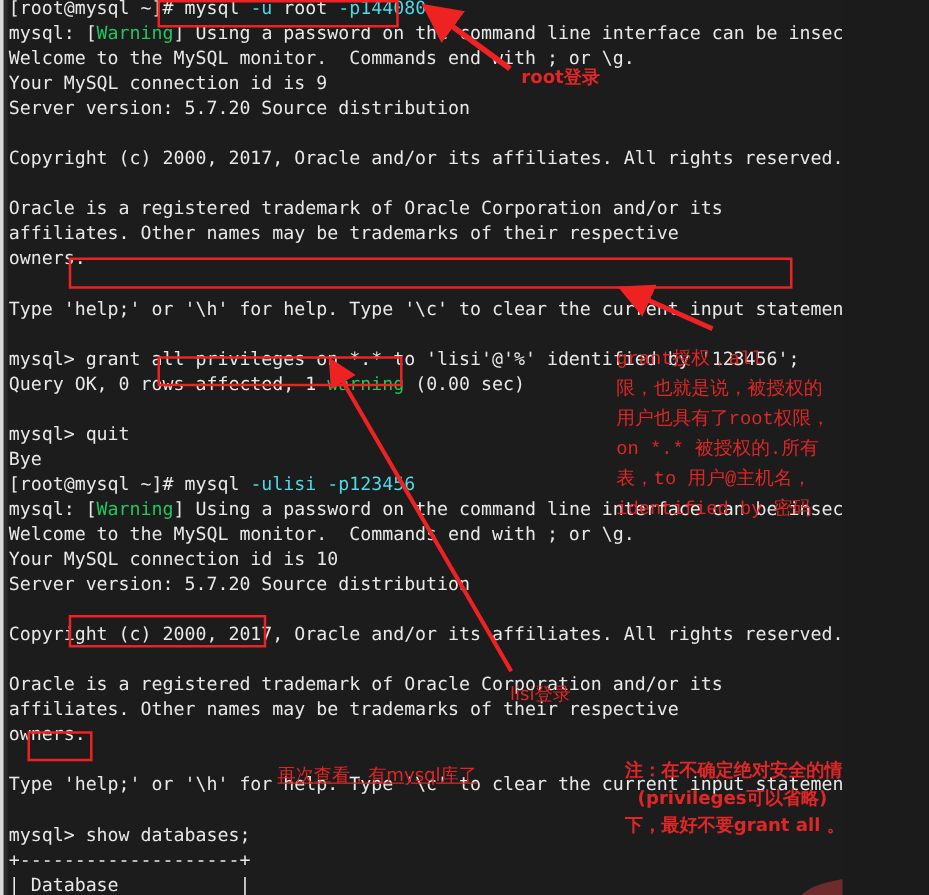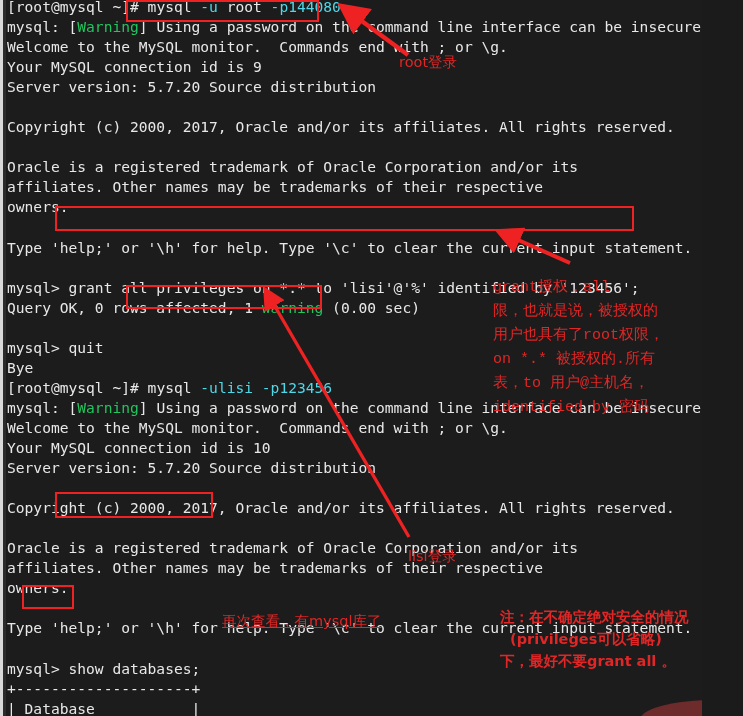--- a/index.html
+++ b/index.html
@@ -7,21 +7,20 @@
     padding: 0;
     background: #1b1b1b;
   }
   #screen {
     position: relative;
     width: 674px;
     height: 716px;
     background: #1c1c1c;
     overflow: hidden;
     font-family: "DejaVu Sans Mono", "Liberation Mono", monospace;
-    padding-left: 28px;
   }
   
   .win-edge {
     position: absolute;
     left: 0; top: 0;
     width: 3px; height: 716px;
     background: #d9d9d9;
   }
   .win-edge-inner {
     position: absolute;
@@ -100,21 +99,21 @@
     <defs>
       <marker id="ah" markerWidth="7" markerHeight="7" refX="1" refY="3.5" orient="auto">
         <polygon points="0,0 7,3.5 0,7" fill="#ee2222"></polygon>
       </marker>
     </defs>
     <line x1="408" y1="55" x2="359" y2="19" stroke="#ee2222" stroke-width="4.5" marker-end="url(#ah)"></line>
     <line x1="570" y1="263" x2="516" y2="239" stroke="#ee2222" stroke-width="4" marker-end="url(#ah)"></line>
     <line x1="409" y1="537" x2="273" y2="303" stroke="#ee2222" stroke-width="3.3" marker-end="url(#ah)"></line>
   </svg>
 
-  <div class="anno" style="left:399px; top:51px;">root登录</div>
+  <div class="anno" style="left:417px; top:51px;font-weight:bold;">root登录</div>
 
   <div class="anno" style="left:408px; top:545px;text-align:center;">lisi登录</div>
 
   <div class="anno big" id="grant-note" style="left:493px; top:276px;font-family:Liberation Mono, monospace;"><div>grant授权，all</div><div>限，也就是说，被授权的</div><div>用户也具有了root权限，</div><div>on *.* 被授权的.所有</div><div>表，to 用户@主机名，</div><div>identified by 密码</div></div>
 
   <div class="anno" style="left:222px; top:610px;text-decoration:underline;">再次查看，有mysql库了</div>
 
   <div class="anno" id="caution-note" style="left:500px; top:606px;font-weight:bold;"><div>注：在不确定绝对安全的情况</div><div>  (privileges可以省略)</div><div>下，最好不要grant all 。</div></div>
 
   <div class="blob"></div>

